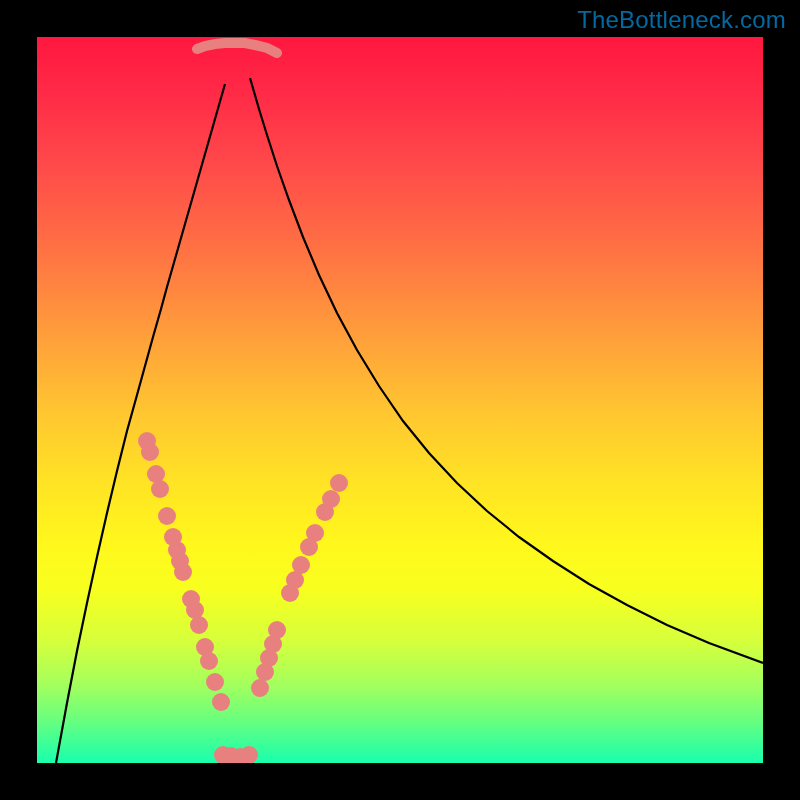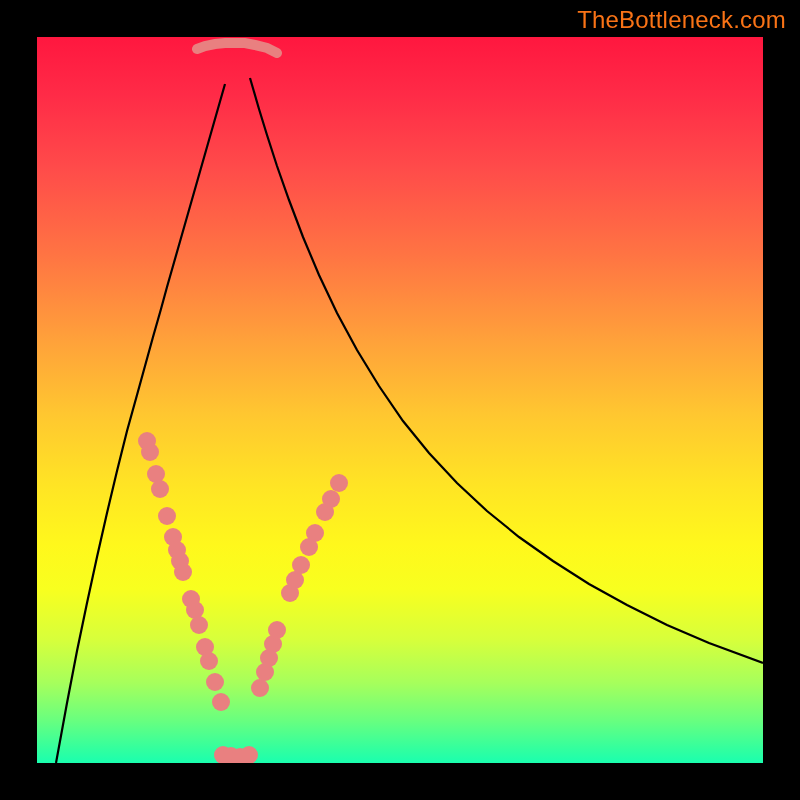--- a/index.html
+++ b/index.html
@@ -40,21 +40,21 @@
       #a6ff5c 89%,
       #6aff7e 94%,
       #33ff9e 98%,
       #1affaf 100%
     );
   }
   .watermark {
     position: absolute;
     top: 6px;
     right: 14px;
-    color: #f97316;
+    color: #0369a1;
     font-size: 24px;
     font-weight: 400;
     letter-spacing: 0.2px;
     user-select: none;
   }
   svg.curves {
     position: absolute;
     left: 0;
     top: 0;
     width: 726px;

